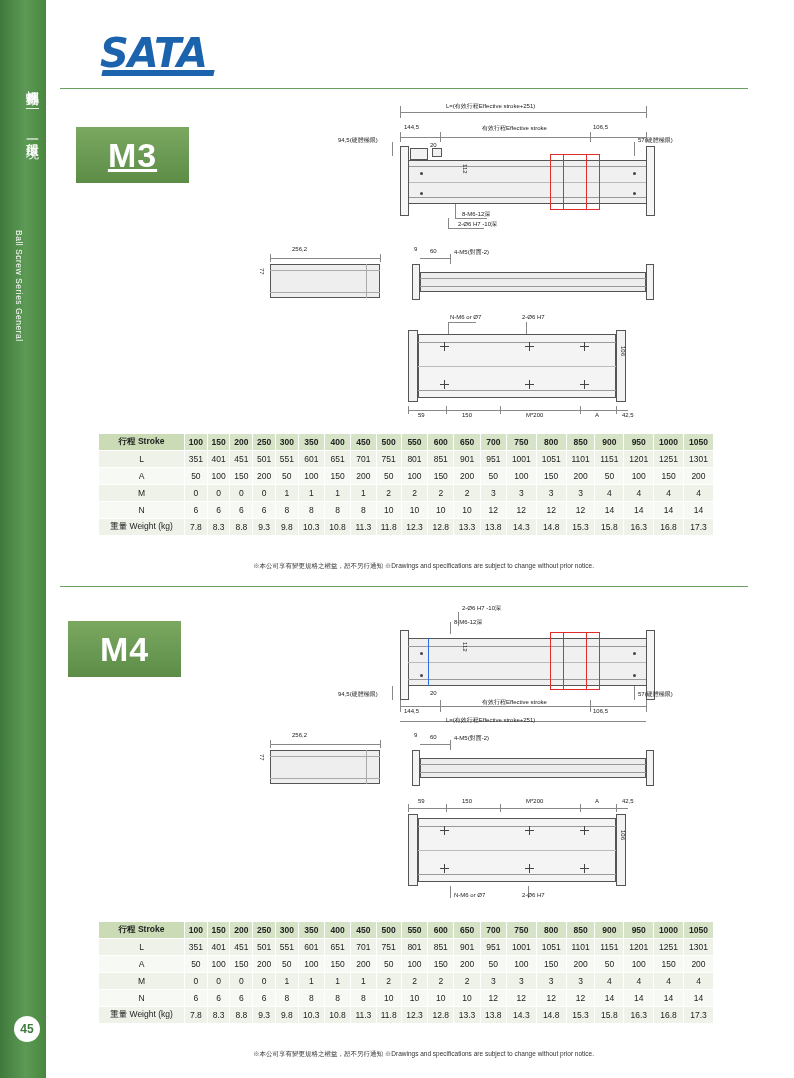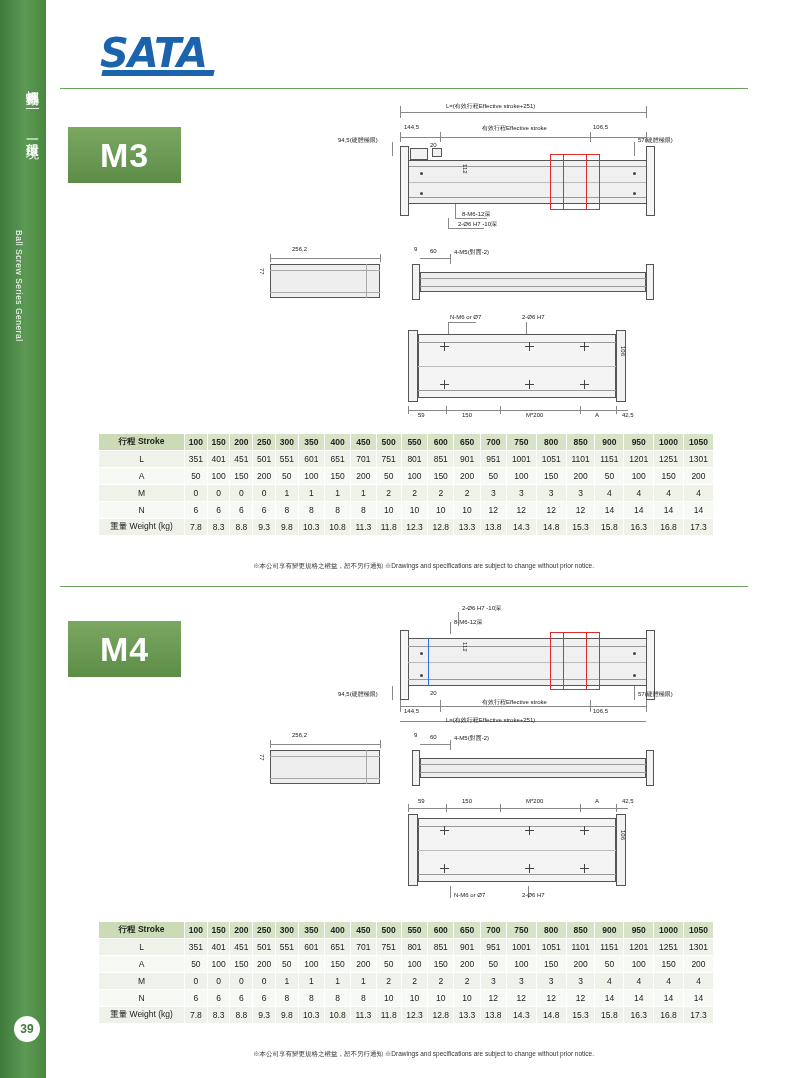--- a/index.html
+++ b/index.html
@@ -121,30 +121,30 @@
     color: #333;
     white-space: nowrap;
   }
 </style>
 </head>
 <body>
 
 <div class="spine">
   <div class="spine-text">螺桿傳動 — 一般環境</div>
   <div class="spine-text-en">Ball Screw Series General</div>
-  <div class="page-num">39</div>
+  <div class="page-num">45</div>
 </div>
 
 <div class="logo">SATA</div>
 <div class="logo-underline"></div>
 
 <div class="rule" style="top:88px;"></div>
 <div class="rule" style="top:586px;"></div>
 
-<div class="model-tab" style="left:68px; top:127px;">M3</div>
+<div class="model-tab" style="left:76px; top:127px;text-decoration:underline;">M3</div>
 
 <div class="dwg" id="dwg-m3" style="left:250px; top:96px; width:500px; height:330px;">
 
   <div class="lineL" style="left:150px; top:16px; width:246px; height:1px;"></div>
   <div class="lineL" style="left:150px; top:10px; width:1px; height:12px;"></div>
   <div class="lineL" style="left:396px; top:10px; width:1px; height:12px;"></div>
   <div class="dim-label" style="left:196px; top:6px;">L=(有效行程Effective stroke+251)</div>
 
   <div class="lineL" style="left:150px; top:36px; width:1px; height:10px;"></div>
   <div class="lineL" style="left:190px; top:36px; width:1px; height:10px;"></div>

